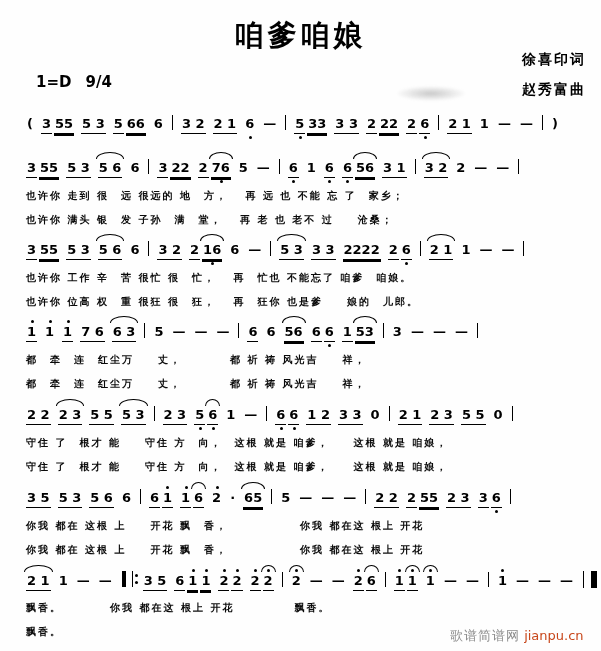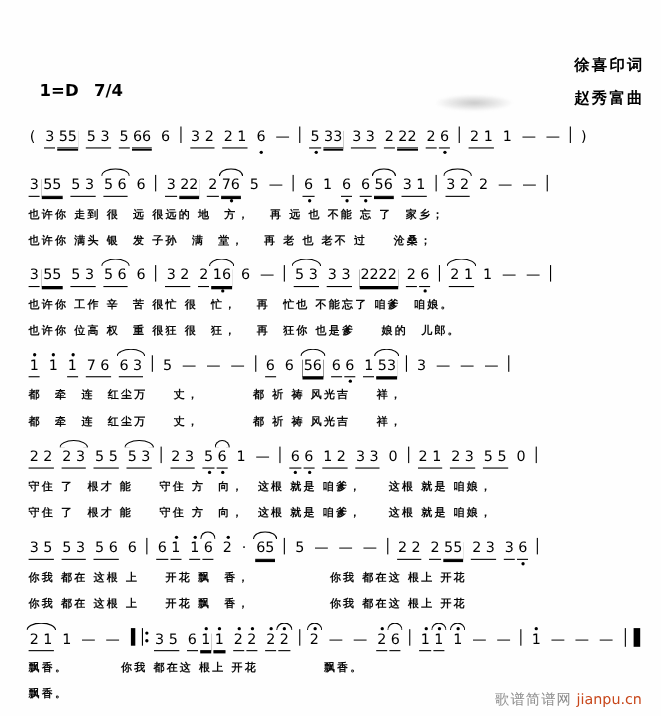--- a/index.html
+++ b/index.html
@@ -13,21 +13,21 @@
   .credit.lyr{top:51px;}
   .credit.cmp{top:81px;}
   .keysig{position:absolute;top:73px;left:36px;font-size:15px;font-weight:bold;}
   .keysig span{margin-right:14px;}
   .smudge{position:absolute;top:86px;left:396px;width:70px;height:15px;border-radius:50%;
           background:radial-gradient(ellipse at center,rgba(150,150,150,.5),rgba(255,255,255,0) 72%);
           filter:blur(1px);}
 
   .system{position:absolute;left:26px;right:12px;}
   .notes{height:25px;padding-top:9px;white-space:nowrap;
-         font-size:13px;font-weight:normal;font-family:"DejaVu Sans",sans-serif;}
+         font-size:13px;font-weight:bold;font-family:"DejaVu Sans",sans-serif;}
   .tok{display:inline-block;position:relative;margin:0 7px 0 0;padding:0 1px 2px 1px;vertical-align:baseline;}
   .tok.j{margin-right:2px;}
   .u1{border-bottom:1px solid #000;}
   .u2{border-bottom:1px solid #000;box-shadow:0 2px 0 #000;}
   .da::before{content:"";position:absolute;top:-4px;left:50%;margin-left:-1px;
               width:3px;height:3px;background:#000;border-radius:50%;}
   .db::after{content:"";position:absolute;bottom:-6px;left:50%;margin-left:-1px;
              width:3px;height:3px;background:#000;border-radius:50%;}
   .arc{position:absolute;left:-2px;right:-2px;top:-8px;height:6px;
        border:1px solid #000;border-bottom:none;border-radius:50% 50% 0 0 / 100% 100% 0 0;}
@@ -41,25 +41,26 @@
   .lyric{font-size:10px;font-weight:bold;line-height:24px;white-space:pre;letter-spacing:2px;color:#0a0a0a;}
 
   .footer{position:absolute;top:627px;left:450px;font-size:13px;white-space:nowrap;}
   .footer .site{color:#8c8c8c;letter-spacing:1px;}
   .footer .url{color:#c8471b;font-weight:normal;}
 </style>
 </head>
 <body>
 
 <div class="sheet">
+  <div class="title">咱爹咱娘</div>
   <div class="credit lyr">徐喜印词</div>
   <div class="smudge"></div>
   <div class="credit cmp">赵秀富曲</div>
   <div class="keysig">
-    <span>1=D</span><span>7/4</span>
+    <span>1=D</span><span>9/4</span>
   </div>
 
   <div id="score">
       <div class="system" style="top: 106px;">
         <div class="notes"><span class="tok">(</span><span class="tok u1 j">3</span><span class="tok u2">55</span><span class="tok u1">5 3</span><span class="tok u1 j">5</span><span class="tok u2">66</span><span class="tok">6</span><span class="bar"></span><span class="tok u1">3 2</span><span class="tok u1">2 1</span><span class="tok db">6</span><span class="tok">—</span><span class="bar"></span><span class="tok u1 db j">5</span><span class="tok u2">33</span><span class="tok u1">3 3</span><span class="tok u1 j">2</span><span class="tok u2">22</span><span class="tok u1 j">2</span><span class="tok u1 db">6</span><span class="bar"></span><span class="tok u1">2 1</span><span class="tok">1</span><span class="tok">—</span><span class="tok">—</span><span class="bar"></span><span class="tok">)</span></div>
       </div>
       <div class="system" style="top: 150px;">
         <div class="notes"><span class="tok u1 j">3</span><span class="tok u2">55</span><span class="tok u1">5 3</span><span class="tok u1">5 6<i class="arc"></i></span><span class="tok">6</span><span class="bar"></span><span class="tok u1 j">3</span><span class="tok u2">22</span><span class="tok u1 j">2</span><span class="tok u2 db">76<i class="arc"></i></span><span class="tok">5</span><span class="tok">—</span><span class="bar"></span><span class="tok u1 db">6</span><span class="tok">1</span><span class="tok u1 db">6</span><span class="tok u1 db j">6</span><span class="tok u2">56<i class="arc"></i></span><span class="tok u1">3 1</span><span class="bar"></span><span class="tok u1">3 2<i class="arc"></i></span><span class="tok">2</span><span class="tok">—</span><span class="tok">—</span><span class="bar"></span></div>
         <div class="lyric">也许你 走到 很　远 很远的 地　方，　 再 远 也 不能 忘 了　家乡；</div>
         <div class="lyric">也许你 满头 银　发 子孙　满　堂，　 再 老 也 老不 过　　沧桑；</div>

